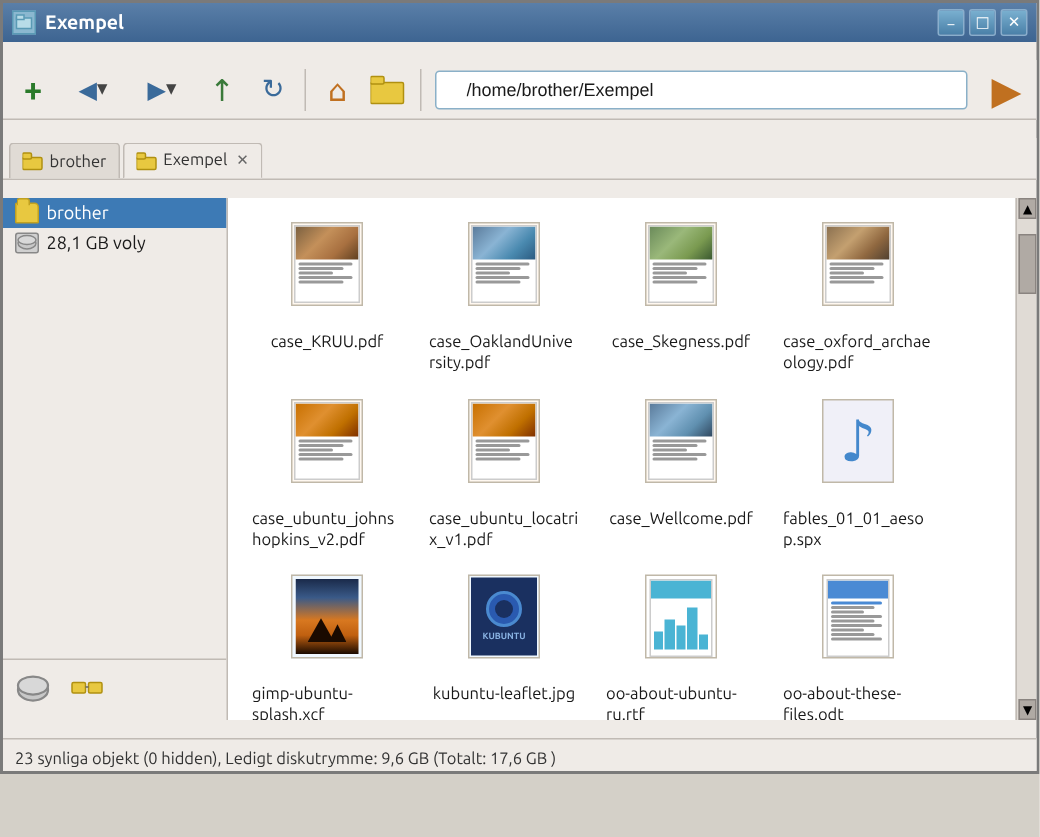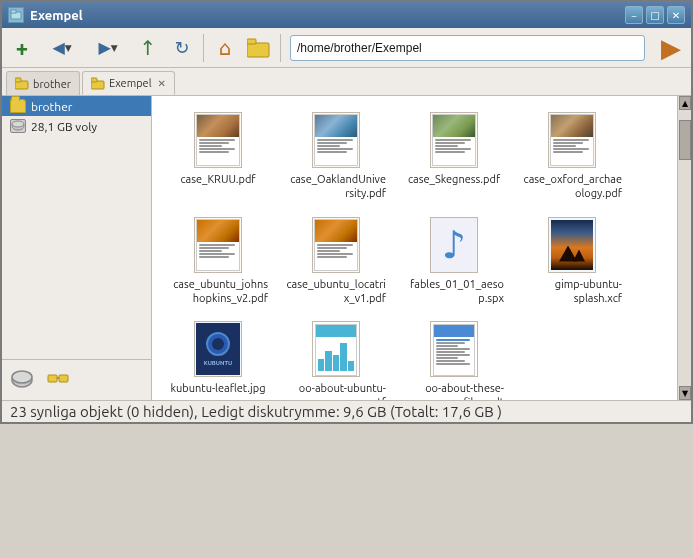--- a/index.html
+++ b/index.html
@@ -8,25 +8,26 @@
       font-size: 12px;
       background: #d4d0c8;
       width: 693px;
       height: 558px;
       overflow: hidden;
     }
 
     
     .window {
       width: 693px;
-      height: 424px;
+      height: 516px;
       border: 2px solid #7a7a7a;
       display: flex;
       flex-direction: column;
       background: #efebe7;
+      gap: 12px;
     }
 
     .title-bar {
       background: linear-gradient(to bottom, #5a7fa8 0%, #3d6491 100%);
       color: white;
       display: flex;
       align-items: center;
       justify-content: space-between;
       padding: 3px 6px;
       height: 26px;
@@ -136,21 +137,21 @@
       display: flex;
       align-items: center;
       margin: 0 4px;
     }
 
     .address-input {
       flex: 1;
       height: 26px;
       border: 1px solid #8ab0c8;
       border-radius: 3px;
-      padding: 2px 6px;
+      padding: 2px 20px;
       font-size: 12px;
       background: white;
       color: #1a1a1a;
       outline: none;
     }
 
     .go-btn {
       width: 32px;
       height: 32px;
       margin-left: 4px;
@@ -368,42 +369,43 @@
       background: #999;
       border-radius: 1px;
     }
 
     .doc-line.short { width: 60%; }
     .doc-line.medium { width: 80%; }
     .doc-line.full { width: 95%; }
 
     .file-name {
       font-size: 11px;
-      text-align: right;
+      text-align: left;
       color: #1a1a1a;
       line-height: 1.3;
       word-break: break-word;
       max-width: 100px;
+      margin-top: 13px;
     }
 
     
     ::-webkit-scrollbar { width: 12px; height: 12px; }
     ::-webkit-scrollbar-track { background: #e0dbd5; }
     ::-webkit-scrollbar-thumb { background: #b0aaa4; border: 1px solid #8a8480; }
 
     
     .status-bar {
       background: #efebe7;
       border-top: 1px solid #c0bab4;
       padding: 2px 8px;
-      font-size: 15px;
+      font-size: 11px;
       color: #333;
       height: 22px;
       display: flex;
-      align-items: flex-start;
+      align-items: flex-end;
       flex-shrink: 0;
     }
 
     .odt-thumb {
       width: 44px;
       height: 52px;
       background: white;
       border: 1px solid #ccc;
       display: flex;
       flex-direction: column;
@@ -629,20 +631,35 @@
                   <div class="doc-line medium"></div>
                   <div class="doc-line short"></div>
                   <div class="doc-line full"></div>
                   <div class="doc-line medium"></div>
                 </div>
               </div>
             </div>
             <span class="file-name">case_ubuntu_locatrix_v1.pdf</span>
           </div>
 
+          <div class="file-item">
+            <div class="file-thumb file-thumb-pdf">
+              <div class="pdf-thumb">
+                <div class="doc-img" style="height:22px; background: linear-gradient(135deg, #5a7a9a 0%, #8ab4d4 40%, #6090b0 70%, #304860 100%);"></div>
+                <div class="doc-lines">
+                  <div class="doc-line full"></div>
+                  <div class="doc-line medium"></div>
+                  <div class="doc-line short"></div>
+                  <div class="doc-line full"></div>
+                  <div class="doc-line medium"></div>
+                </div>
+              </div>
+            </div>
+            <span class="file-name">case_Wellcome.pdf</span>
+          </div>
 
           <div class="file-item">
             <div class="file-thumb file-thumb-audio" style="align-items:center; justify-content:center; height:56px;">
               <span style="font-size:38px; color:#4488cc;">♪</span>
             </div>
             <span class="file-name">fables_01_01_aesop.spx</span>
           </div>
 
           <div class="file-item">
             <div class="file-thumb file-thumb-img" style="align-items:flex-start; justify-content:flex-start; padding:2px;">

